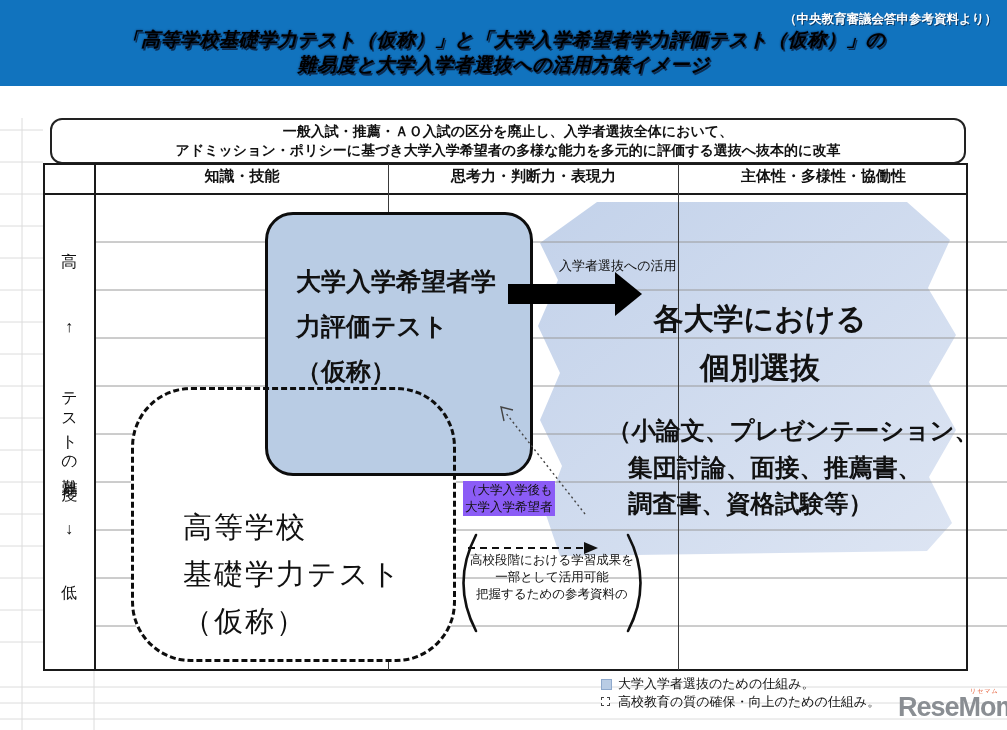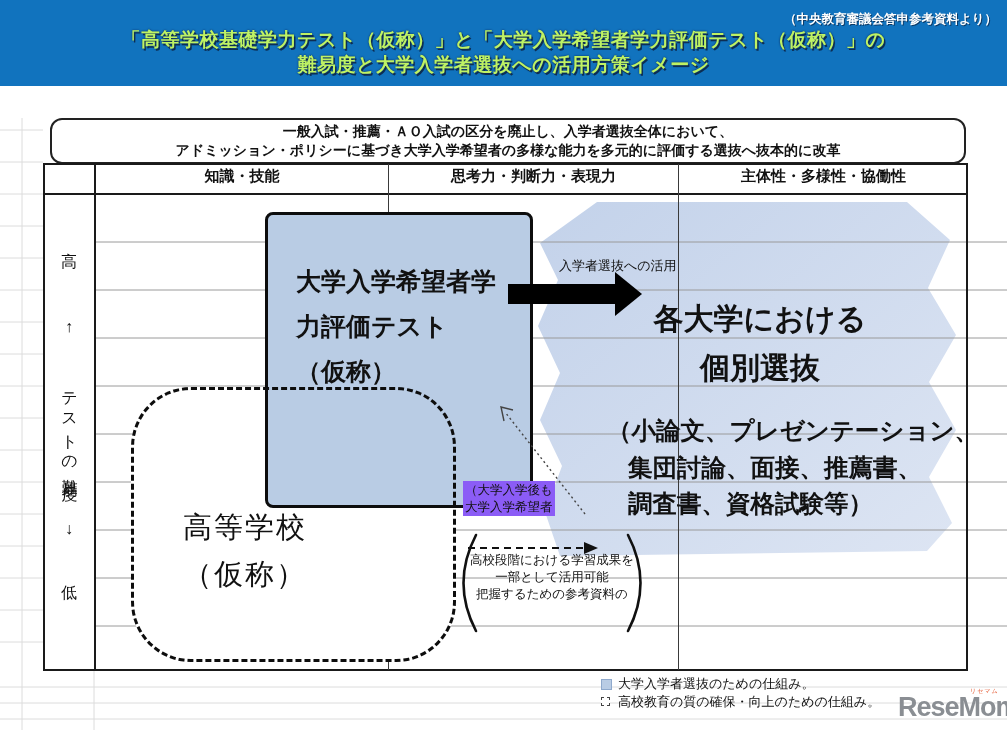--- a/index.html
+++ b/index.html
@@ -3,43 +3,43 @@
 <meta charset="utf-8">
 <style>
   html,body{margin:0;padding:0;background:#fff;}
   .stage{position:relative;width:1007px;height:730px;background:#ffffff;overflow:hidden;
          font-family:"Liberation Sans","DejaVu Sans",sans-serif;color:#111;}
   .abs{position:absolute;}
   
   .band{left:0;top:28;width:1007px;height:86px;background:#1173be;z-index:5;}
   .source-note{right:10px;top:5px;color:#fff;font-size:12.5px;font-weight:bold;
                text-shadow:1px 1px 0 #0c3a66;margin-top:6px;}
-  .title-line{left:0;width:100%;text-align:center;color:#bef264;font-weight:bold;
+  .title-line{left:0;width:100%;text-align:center;color:#000000;font-weight:bold;
               font-size:19px;letter-spacing:0.5px;
-              text-shadow:1.5px 1.5px 0 #0d2d52,0 0 2px rgba(3,20,60,.9);}
+              text-shadow:1.5px 1.5px 0 #0d2d52,0 0 2px rgba(3,20,60,.9);font-style:italic;}
   .t1{top:27px;} .t2{top:52px;}
   
   .reform-box{left:50px;top:118px;width:912px;height:42px;background:#fff;
               border:2px solid #222;border-radius:12px;z-index:2;
               display:flex;flex-direction:column;justify-content:center;}
   .reform-box div{text-align:center;font-size:14px;font-weight:bold;line-height:19px;}
   
   .tframe{left:43px;top:163px;width:925px;height:508px;border:2px solid #1a1a1a;
           z-index:2;background:transparent;box-sizing:border-box;}
   .hline-dark{left:43px;top:193px;width:925px;height:2px;background:#1a1a1a;z-index:2;}
   .vdark{top:163px;width:2px;height:508px;background:#1a1a1a;z-index:2;}
   .vthin{top:164px;width:1px;height:506px;background:#3a3a3a;z-index:2;}
   .colhead{top:167px;text-align:center;font-size:15px;font-weight:bold;z-index:3;}
   
   .yaxis{left:44px;top:252px;width:50px;height:352px;display:flex;flex-direction:column;
          align-items:center;justify-content:space-between;z-index:3;font-size:16px;}
   .yaxis .vert{writing-mode:vertical-rl;letter-spacing:3px;font-size:16px;}
   
-  .bluebox{left:265px;top:212px;width:268px;height:296px;background:#b9cce4;
-           border:3.5px solid #0d0d0d;border-radius:8px;z-index:3;box-sizing:border-box;}
+  .bluebox{left:265px;top:212px;width:268px;height:264px;background:#b9cce4;
+           border:3.5px solid #0d0d0d;border-radius:28px;z-index:3;box-sizing:border-box;}
   .bluebox-text{padding:44px 0 0 28px;font-size:25px;font-weight:600;line-height:45px;}
   
   .dashfill{left:131px;top:387px;width:325px;height:275px;background:#fff;border-radius:60px;z-index:2;}
   .dashborder{left:131px;top:387px;width:325px;height:275px;background:transparent;
               border:3.5px dashed #0d0d0d;border-radius:60px;z-index:4;box-sizing:border-box;}
   .serif-text{left:183px;top:482px;font-family:"Liberation Serif","DejaVu Serif",serif;
               font-size:29px;line-height:47px;z-index:4;letter-spacing:2px;margin-top:22px;}
   
   .indiv-sel{left:605px;top:294px;width:310px;text-align:center;font-size:30px;
              font-weight:600;line-height:49px;z-index:3;}
@@ -162,20 +162,21 @@
     <div>個別選抜</div>
   </div>
 
   <div class="abs methods" style="left:607px;top:414px;">（小論文、プレゼンテーション、</div>
   <div class="abs methods" style="left:628px;top:451px;">集団討論、面接、推薦書、</div>
   <div class="abs methods" style="left:628px;top:487px;">調査書、資格試験等）</div>
 
   <div class="abs dashborder"></div>
   <div class="abs serif-text">
     <div>高等学校</div>
+    <div>基礎学力テスト</div>
     <div>（仮称）</div>
   </div>
 
   <div class="abs note">
     <div>（大学入学後も</div>
     <div>大学入学希望者</div>
   </div>
 
   <div class="abs bracket-note">
     <div>高校段階における学習成果を</div>

